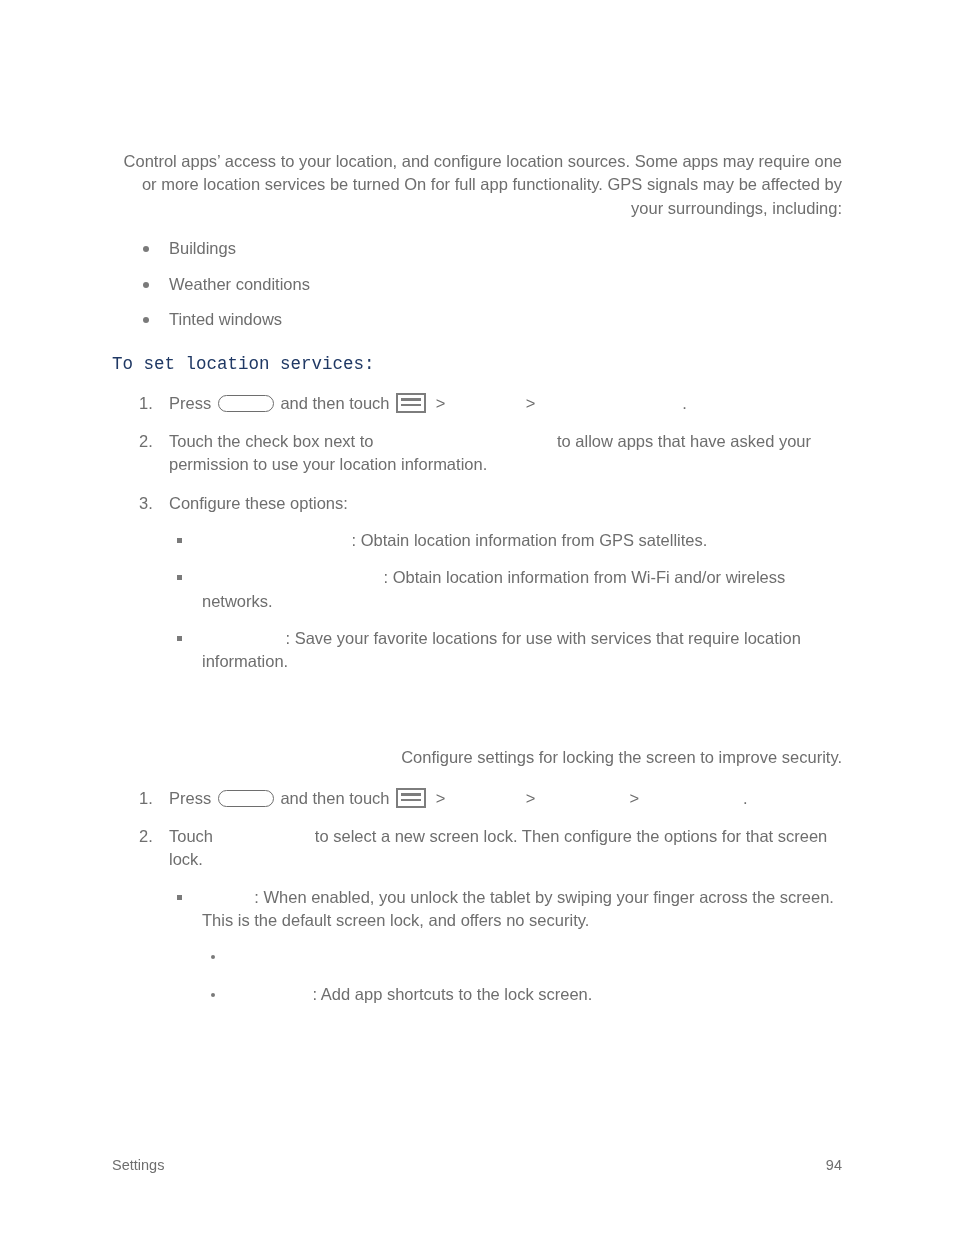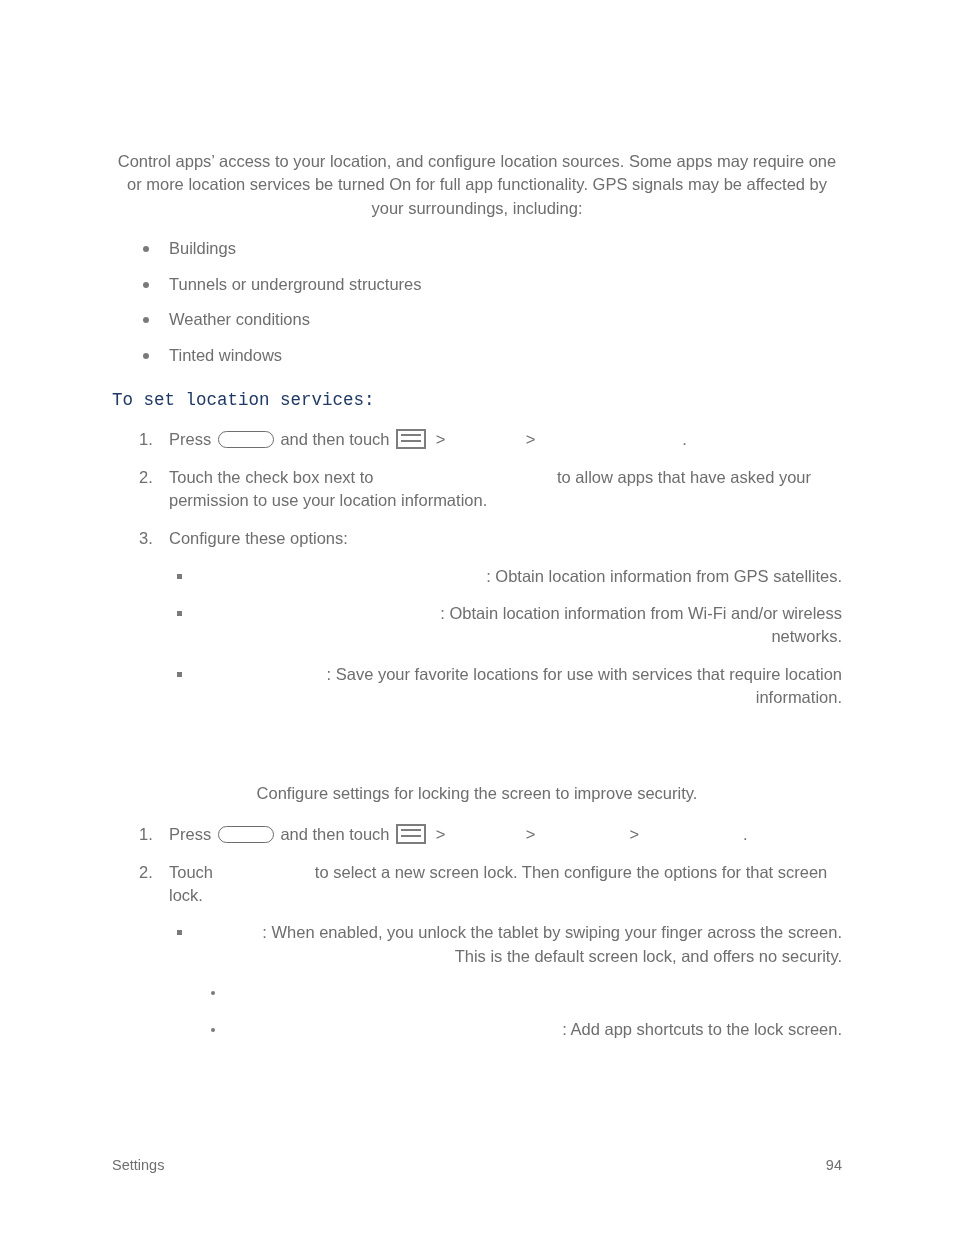--- a/index.html
+++ b/index.html
@@ -27,21 +27,21 @@
     top: 150px;
     width: 730px;
   }
 
   
   .para {
     font-size: 16.5px;
     line-height: 23.3px;
     color: #6e6e6e;
     margin: 0 0 0 0;
-    text-align: center;
+    text-align: right;
   }
 
   
   .ghost {
     visibility: hidden;
     font-weight: bold;
     white-space: pre;
   }
 
   
@@ -102,21 +102,20 @@
     width: 26px;
     text-align: left;
     color: #6e6e6e;
   }
 
   
   .sub {
     list-style: none;
     margin: 14px 0 0 0;
     padding: 0;
-    text-align: right;
   }
   .sub > li {
     position: relative;
     font-size: 16.5px;
     line-height: 23.3px;
     color: #6e6e6e;
     padding-left: 33px;
     margin-bottom: 14px;
   }
   .sub > li > .sq {
@@ -210,24 +209,20 @@
 <div class="page">
 
   <div class="content">
 
     <p class="para">Control apps’ access to your location, and configure location sources. Some apps may require one or more location services be turned On for full app functionality. GPS signals may be affected by your surroundings, including:</p>
 
     <ul class="bullets">
       <li>
         <span class="dot"></span>
         <span>Buildings</span>
-      </li>
-      <li>
-        <span class="dot"></span>
-        <span>Tunnels or underground structures</span>
       </li>
       <li>
         <span class="dot"></span>
         <span>Weather conditions</span>
       </li>
       <li>
         <span class="dot"></span>
         <span>Tinted windows</span>
       </li>
     </ul>

